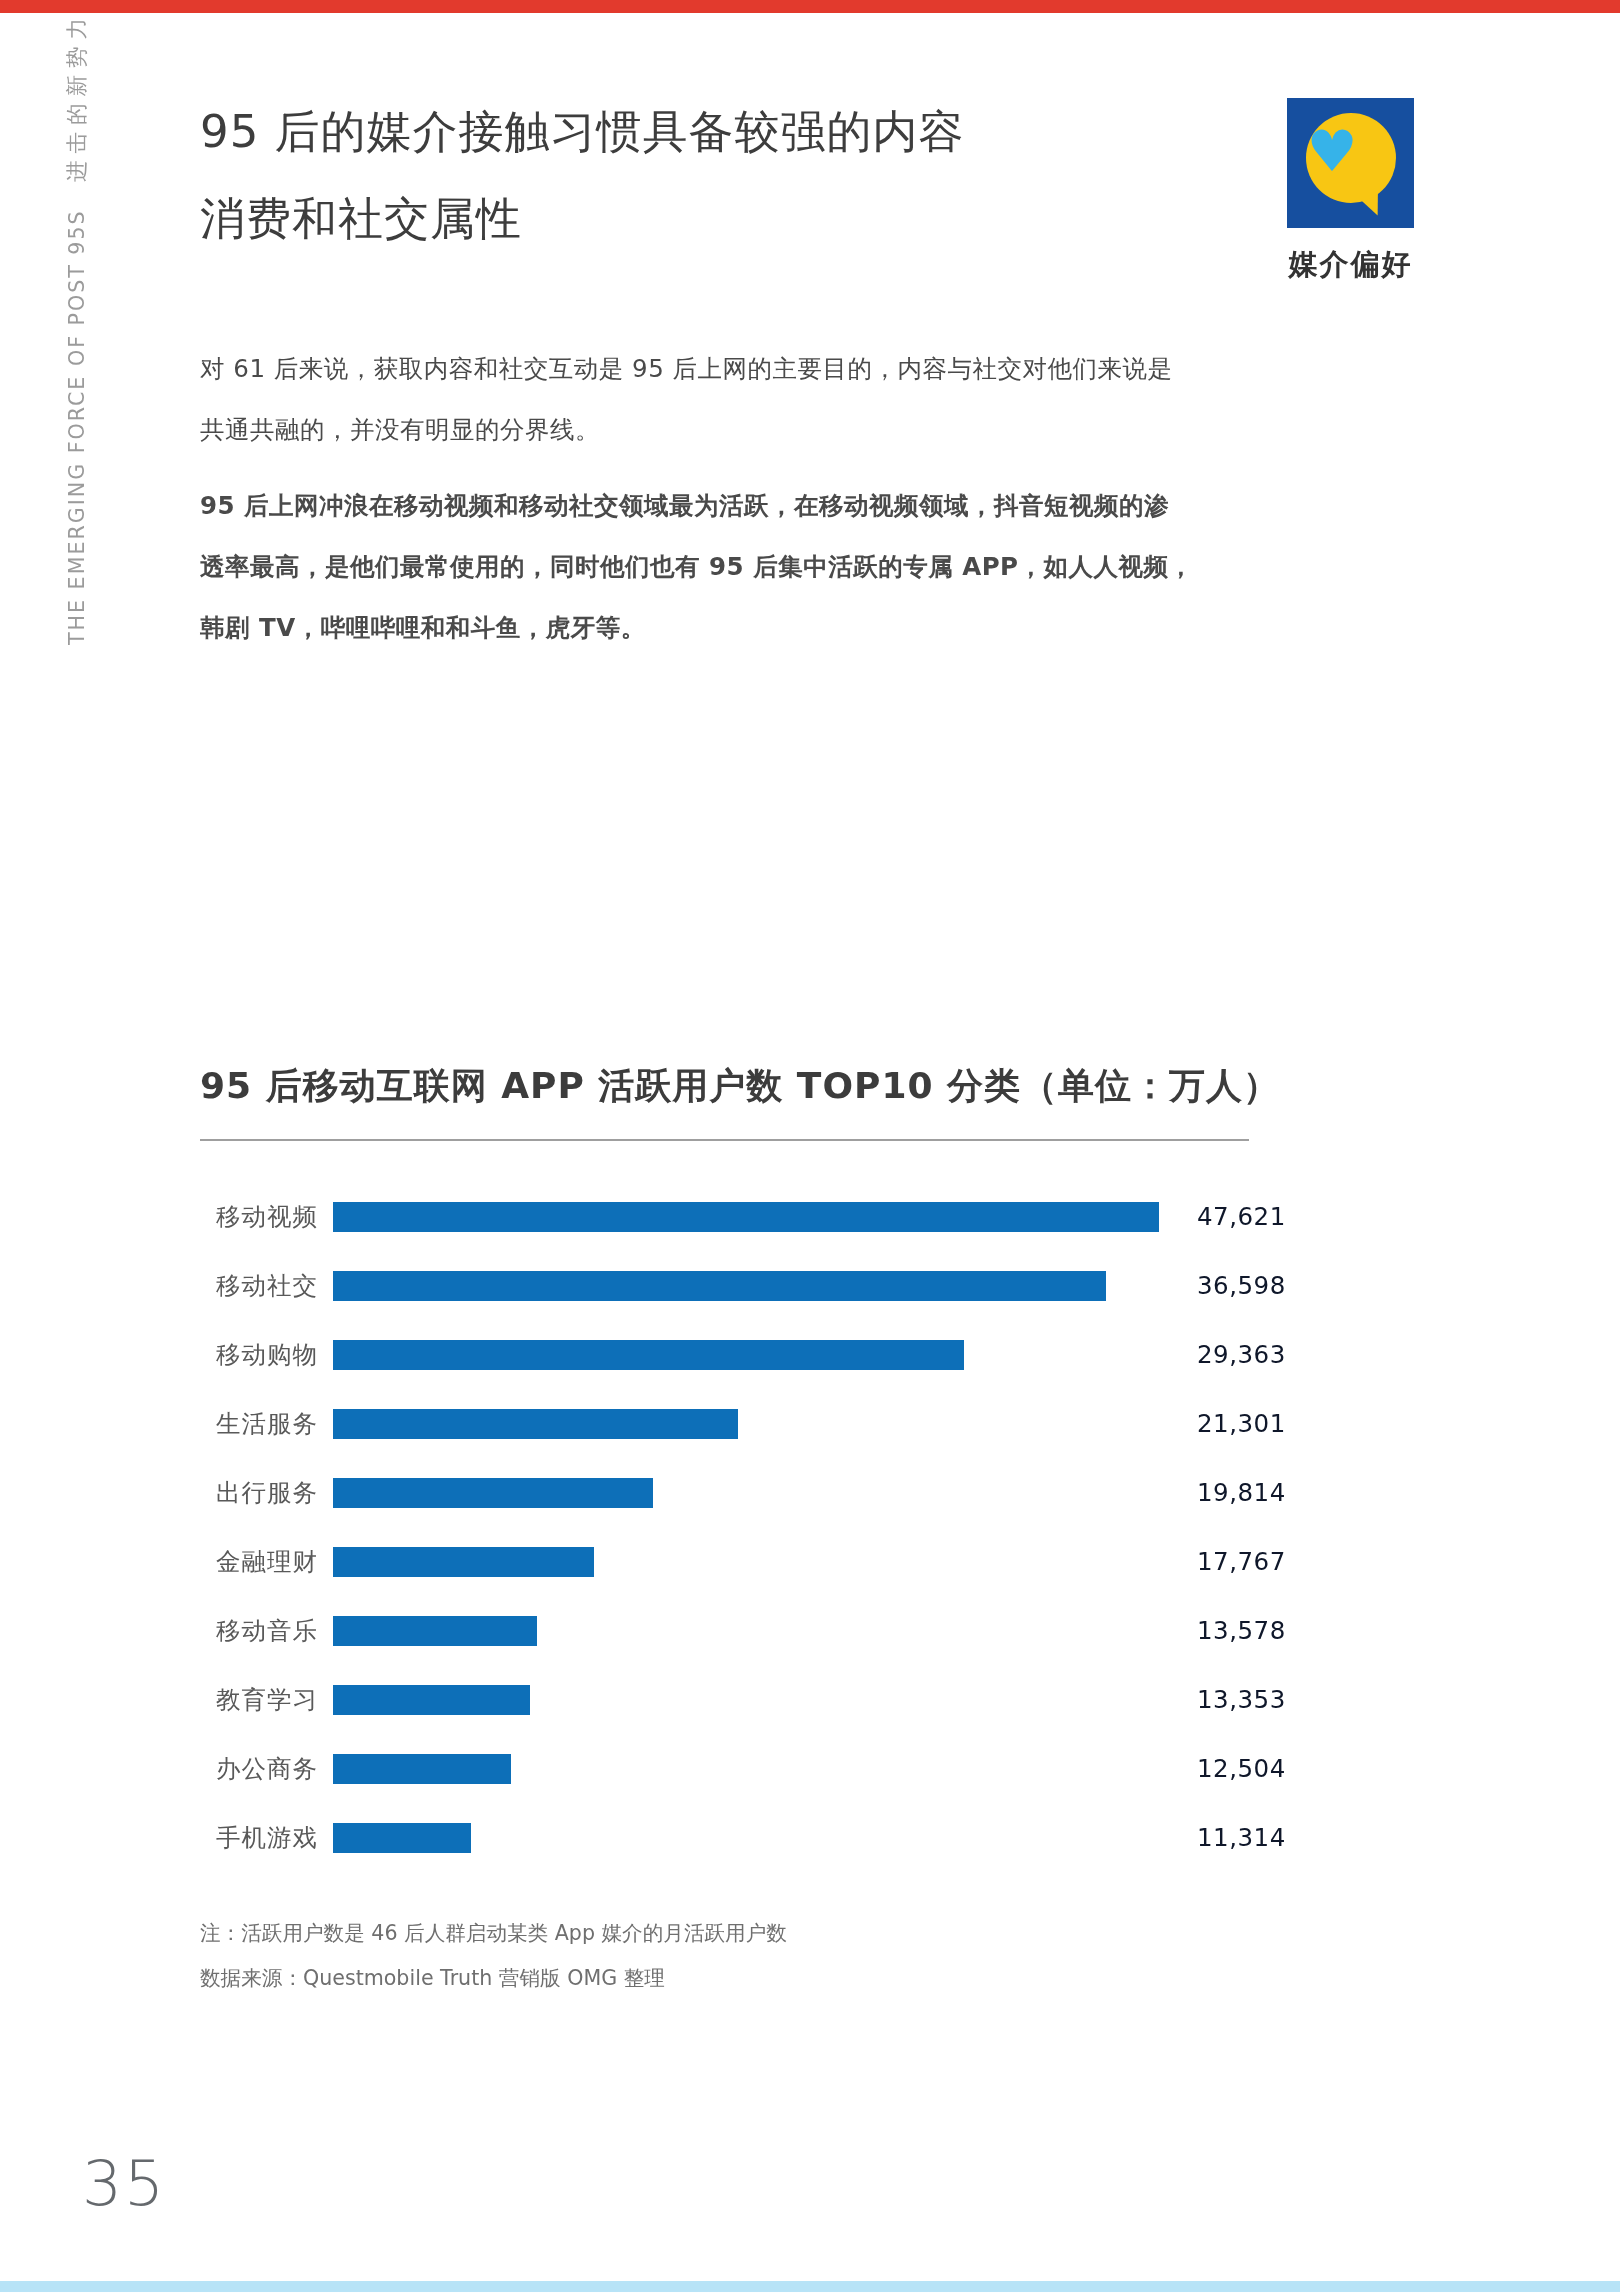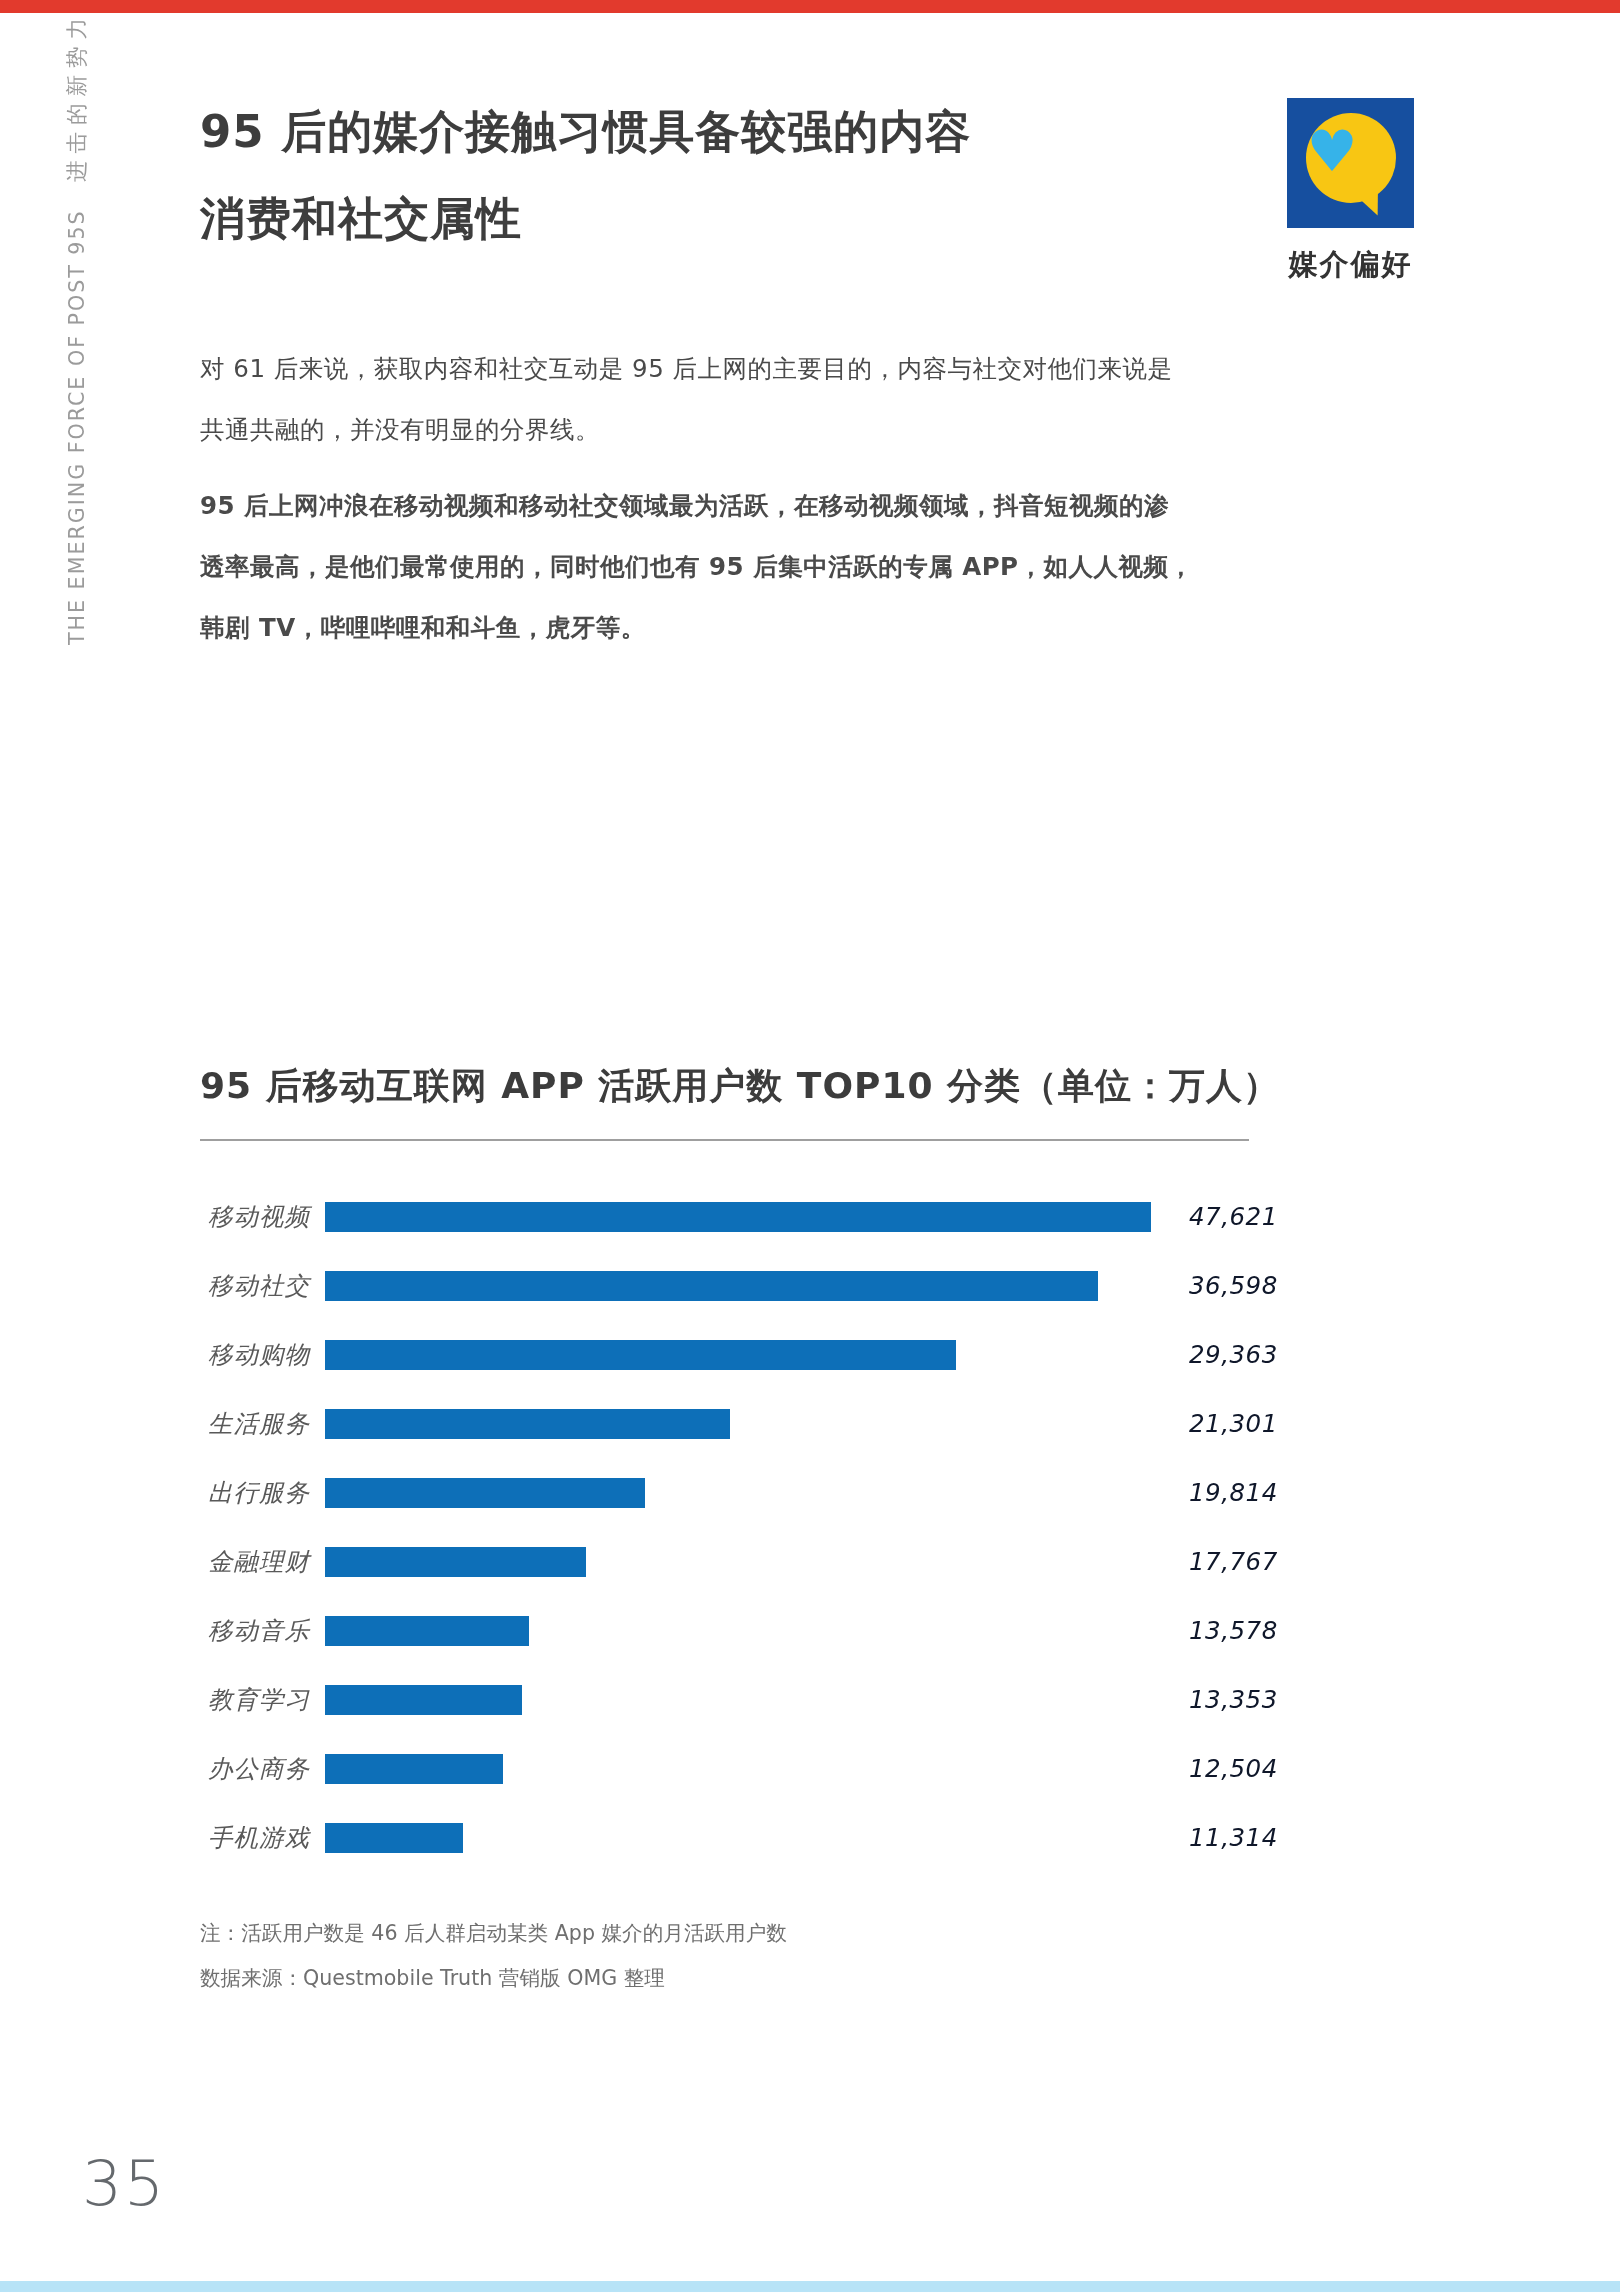--- a/index.html
+++ b/index.html
@@ -13,21 +13,21 @@
 
   .side-text {
     position:absolute; left:76px; top:328px;
     transform:translate(-50%,-50%) rotate(-90deg);
     white-space:nowrap; color:#9b9b9b; font-size:20.6px; letter-spacing:2px;
   }
   .side-text .cn { margin-left:27.4px; letter-spacing:6.9px; font-size:21.6px; }
 
   .title {
     position:absolute; left:200px; top:88px;
-    font-size:45px; font-weight:bold; color:#3d3d3d;
+    font-size:45px; font-weight:normal; color:#3d3d3d;
     line-height:87px; letter-spacing:1px; white-space:nowrap;
   }
 
   .badge { position:absolute; left:1287px; top:98px; width:127px; text-align:center; }
   .badge-square { position:relative; width:127px; height:130px; }
   .bubble { position:absolute; left:18.6px; top:14.7px; width:90px; height:90px; border-radius:50%; }
   .bubble-tail {
     position:absolute; left:73px; top:96px; width:0; height:0;
     border-left:15.7px solid transparent; border-right:6.9px solid transparent;
     border-top:23.5px solid #f8c613; transform:rotate(-14deg);
@@ -42,21 +42,21 @@
   .para .pline { height:61px; line-height:61px; white-space:nowrap; }
   .para.p1 { top:338px; }
   .para.p2 { top:475px;font-weight:bold; }
 
   .chart-title {
     position:absolute; left:200px; top:1062px;
     font-size:36px; font-weight:bold; color:#3c3c3c; letter-spacing:1px; white-space:nowrap;
   }
   .divider { position:absolute; left:200px; top:1139px; width:1049px; height:2px; background:#9f9f9f; }
 
-  .chart { position:absolute; left:208px; top:1182px; width:1059px;font-style:italic; }
+  .chart { position:absolute; left:216px; top:1182px; width:1059px; }
   .crow { position:relative; display:flex; align-items:center; height:69px; }
   .clabel { flex:none; width:108px; font-size:24.5px; color:#595959; letter-spacing:1px; }
   .cbarwrap { flex:none; width:826px; margin-left:8.8px; }
   .cbar { height:30px; }
   .cvalue { position:absolute; left:981px; font-size:24.5px; color:#0f172a; letter-spacing:0.5px; }
 
   .notes { position:absolute; left:200px; top:1911px; font-size:20.6px; color:#6f6f6f; }
   .notes .nline { height:45px; line-height:45px; white-space:nowrap; }
 
   .page-num {

